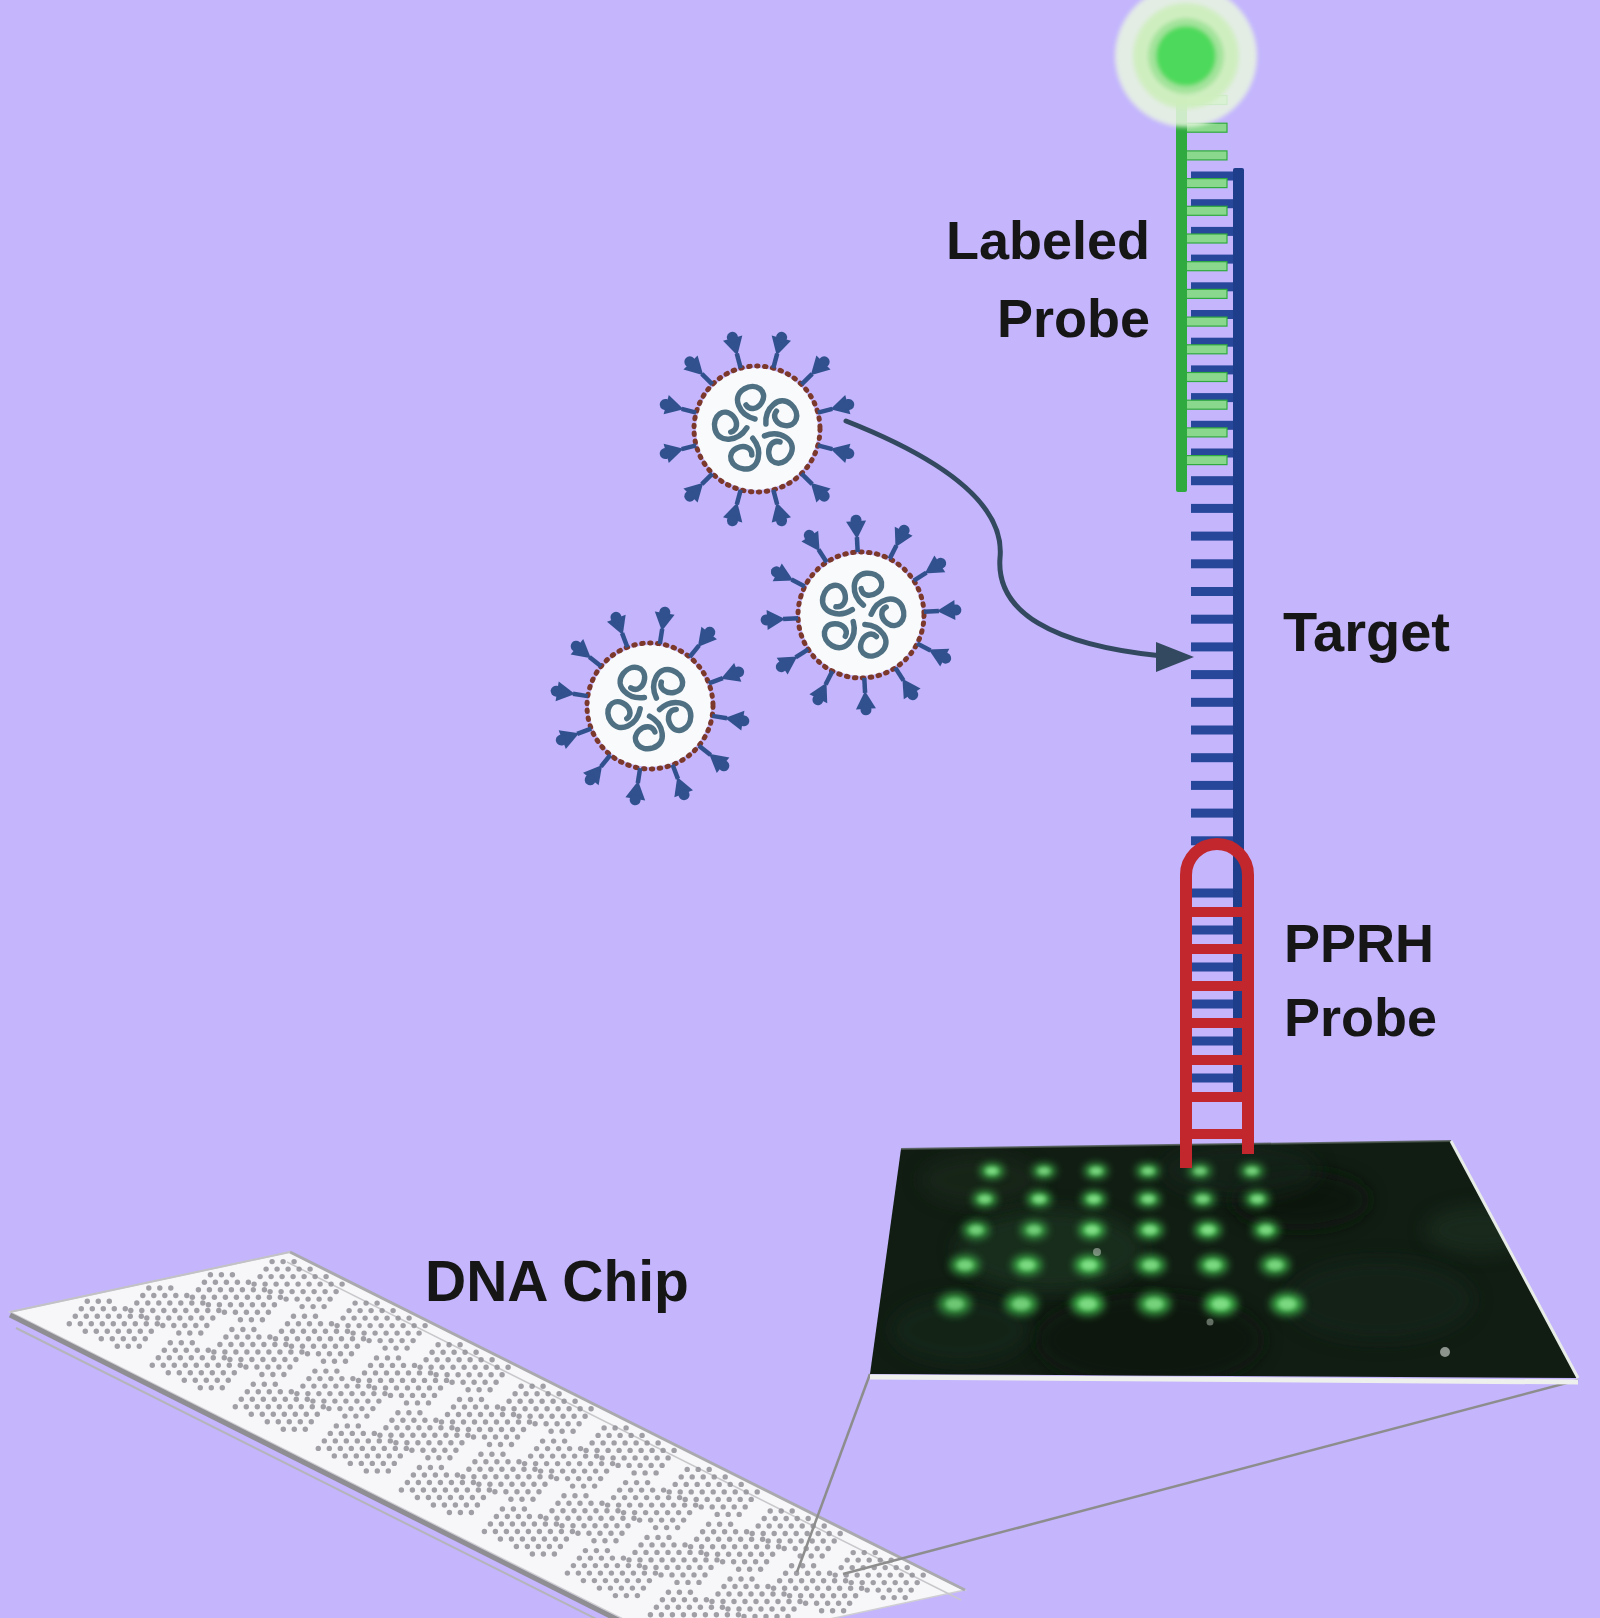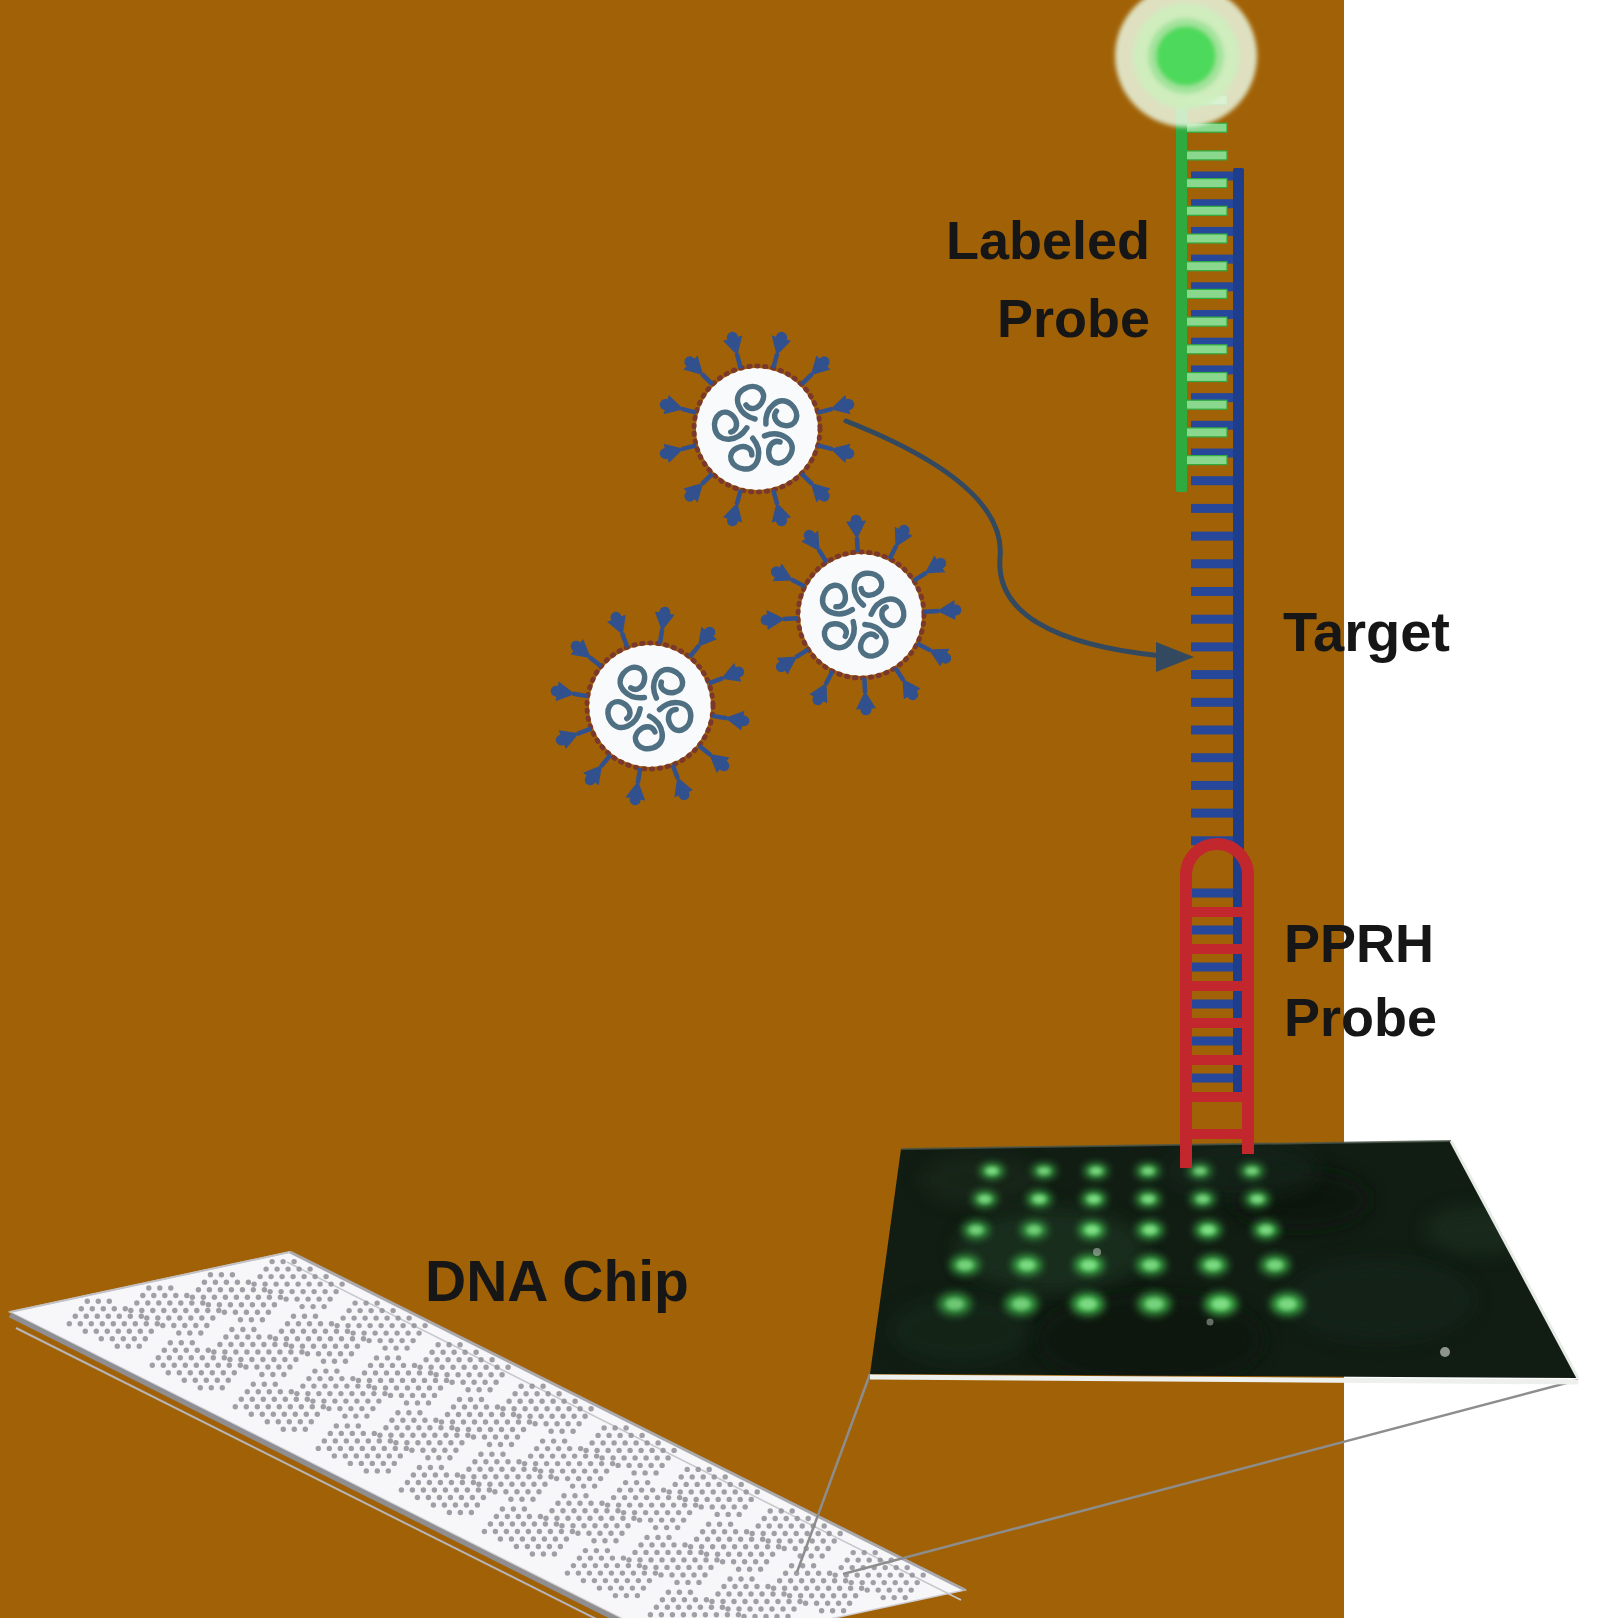--- a/index.html
+++ b/index.html
@@ -1,17 +1,17 @@
 <!DOCTYPE html>
 <html><head>
 <meta charset="utf-8">
 <style>
   html,body{margin:0;padding:0;background:#ffffff;}
   body{width:1600px;height:1618px;overflow:hidden;}
-  .stage{position:relative;width:1344px;height:1618px;background:#a16207;}
+  .stage{position:relative;width:1600px;height:1618px;background:#c4b5fd;}
   svg{display:block;}
   text{font-family:"Liberation Sans","DejaVu Sans",sans-serif;font-weight:700;fill:#161616;}
   .t54{font-size:54px;}
   .t56{font-size:56px;}
   .t57{font-size:57px;}
 </style>
 </head>
 <body>
 
 <div class="stage">

